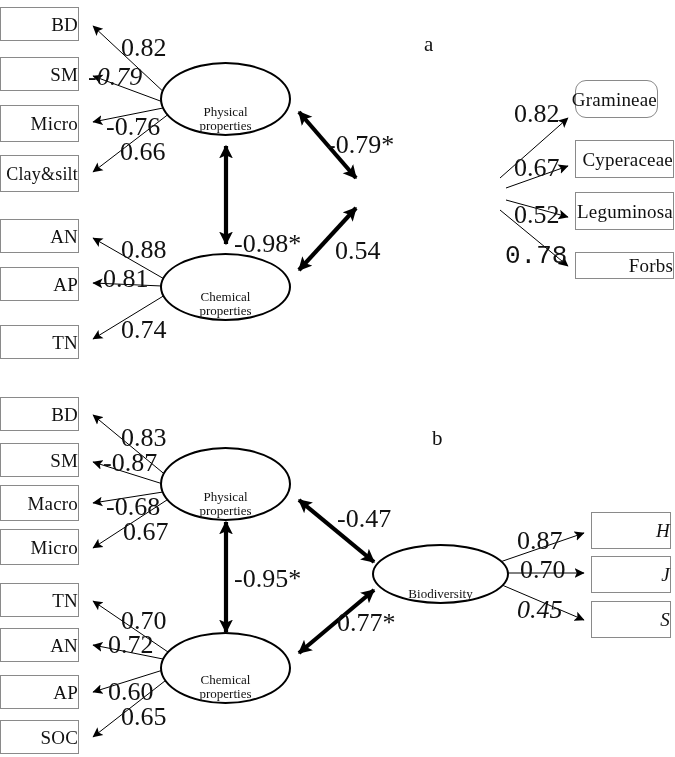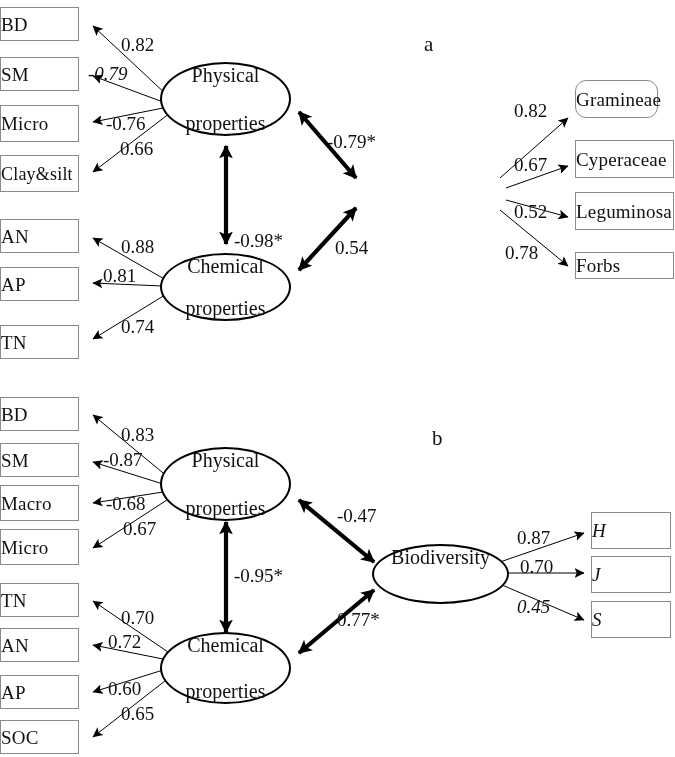--- a/index.html
+++ b/index.html
@@ -29,50 +29,50 @@
     width: 675px;
     height: 757px;
   }
   .obs-box {
     position: absolute;
     box-sizing: border-box;
     border: 1px solid #8a8a8a;
     background: #ffffff;
     display: flex;
     align-items: center;
-    justify-content: flex-start;
+    justify-content: flex-end;
     font-size: 19px;
     line-height: 1;
     letter-spacing: 0.2px;
     white-space: nowrap;
   }
   .obs-box.italic {
     font-style: italic;
   }
   .obs-box.tight {
     font-size: 18px;
   }
   .latent {
     position: absolute;
     box-sizing: border-box;
     border: 2.6px solid #000000;
     border-radius: 50%;
     background: #ffffff;
     display: flex;
     flex-direction: column;
     align-items: center;
-    justify-content: space-between;
-    font-size: 20px;
+    justify-content: flex-end;
+    font-size: 13px;
     line-height: 1.12;
     text-align: center;
     white-space: nowrap;
   }
   .coef {
     position: absolute;
-    font-size: 19px;
+    font-size: 26px;
     line-height: 1;
     white-space: nowrap;
     background: transparent;
   }
   .panel-label {
     position: absolute;
     font-size: 21px;
     line-height: 1;
   }
 </style>
@@ -197,21 +197,21 @@
   <div class="coef" style="left:88px; top:64px;font-style:italic;">-0.79</div>
   <div class="coef" style="left:106px; top:114px;">-0.76</div>
   <div class="coef" style="left:120px; top:139px;">0.66</div>
   <div class="coef" style="left:121px; top:237px;">0.88</div>
   <div class="coef" style="left:103px; top:266px;">0.81</div>
   <div class="coef" style="left:121px; top:317px;text-align:right;">0.74</div>
 
   <div class="coef" style="left:514px; top:101px;">0.82</div>
   <div class="coef" style="left:514px; top:155px;">0.67</div>
   <div class="coef" style="left:514px; top:202px;">0.52</div>
-  <div class="coef" style="left:505px; top:243px;">0.78</div>
+  <div class="coef" style="left:505px; top:243px;font-family:Liberation Mono, monospace;">0.78</div>
 
   <div class="coef" style="left:234px; top:184px;margin-top:47px;">-0.98*</div>
   <div class="coef" style="left:327px; top:132px;">-0.79*</div>
   <div class="coef" style="left:335px; top:238px;">0.54</div>
 
   <div class="panel-label" style="left:432px; top:428px;">b</div>
 
   <div class="obs-box" style="left:0px; top:397px; width:79px; height:34px;">
     <span>BD</span>
   </div>

